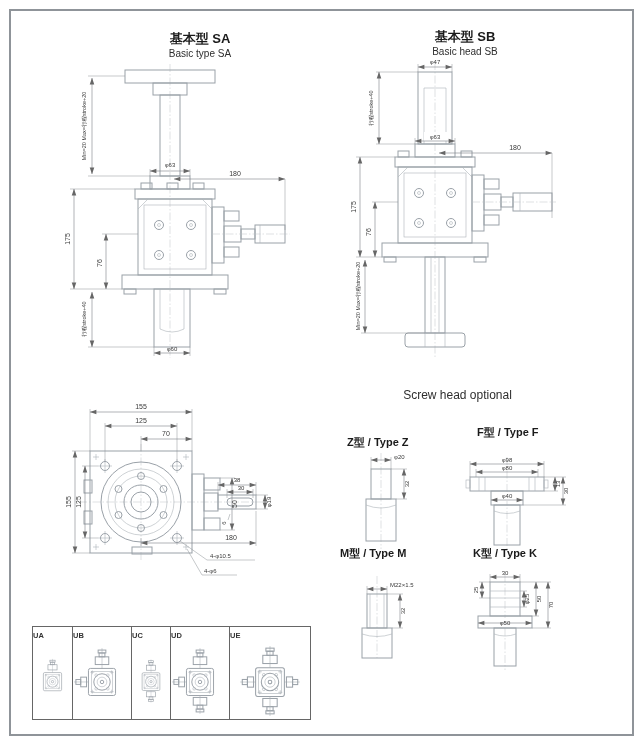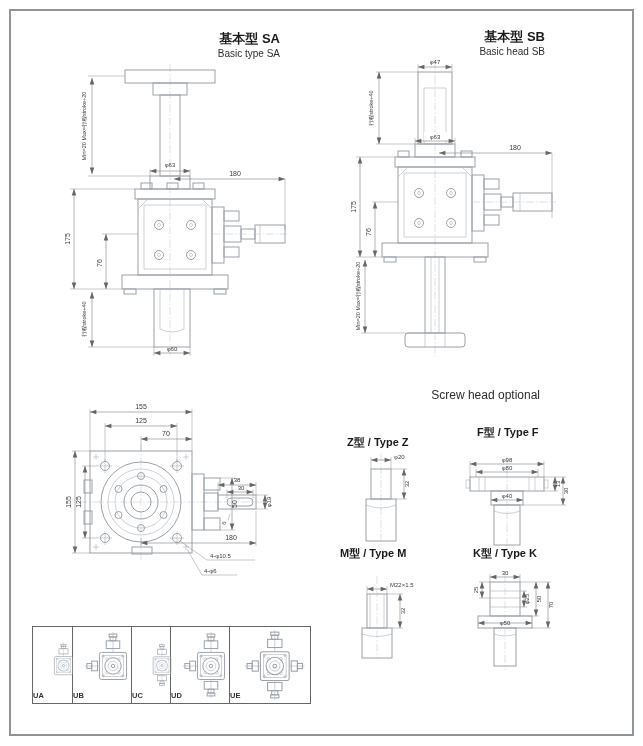--- a/index.html
+++ b/index.html
@@ -11,26 +11,26 @@
   .ln{fill:none;stroke:#9aa1a8;stroke-width:1}
   .lt{fill:none;stroke:#adb3b9;stroke-width:.6}
   .cl{fill:none;stroke:#bcc1c6;stroke-width:.5;stroke-dasharray:8 2 1.5 2}
   .dim{fill:none;stroke:#7d8287;stroke-width:.6;marker-start:url(#arr);marker-end:url(#arr)}
   .ext{fill:none;stroke:#8d9297;stroke-width:.5}
   .wb{fill:#fff;stroke:none}
   .dt{font-size:7px;fill:#3a3a3a}
   .dts{font-size:6px;fill:#3a3a3a}
   .dtl{font-size:5.5px;fill:#3a3a3a}
   .mid{text-anchor:middle}
-  .vtitle{position:absolute;text-align:right}
+  .vtitle{position:absolute;text-align:center}
   .vtitle .cn{font-size:13px;font-weight:bold;color:#1a1a1a}
   .vtitle .en{font-size:10px;color:#2e2e2e}
   .type-label{position:absolute;font-size:11px;font-weight:bold;color:#1a1a1a}
   .utable{position:absolute;left:32px;top:626px;display:flex;border:1px solid #666;background:#fff}
-  .tcell{border-right:1px solid #666;display:flex;flex-direction:row;align-items:flex-end}
+  .tcell{border-right:1px solid #666;display:flex;flex-direction:column;align-items:flex-start}
   .tcell:last-child{border-right:none}
   .tlabel{font-size:7.5px;font-weight:bold;color:#333;padding-top:4px;height:16px}
   .tcell svg{width:100%;height:76px}
 </style>
 </head>
 <body>
 
 <svg width="0" height="0" style="position:absolute">
   <defs>
     <marker id="arr" viewBox="0 0 8 6" markerWidth="7" markerHeight="5.5" refX="7.6" refY="3" orient="auto-start-reverse" markerUnits="userSpaceOnUse">

